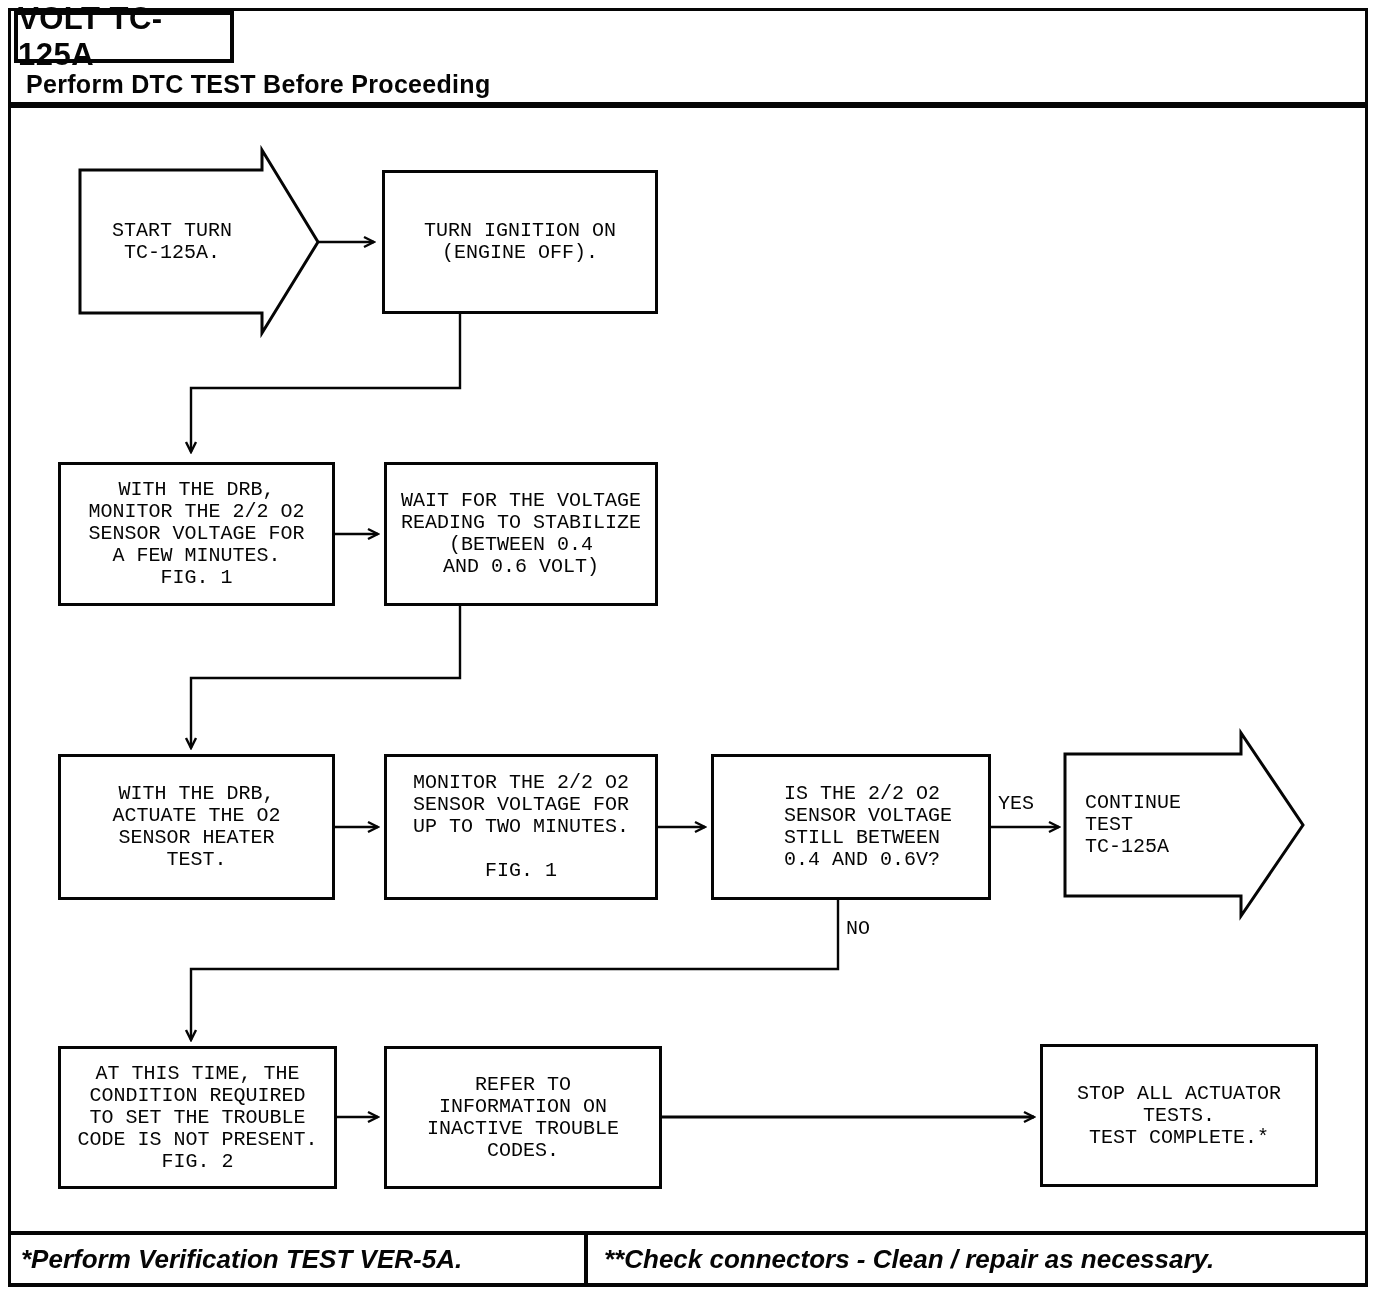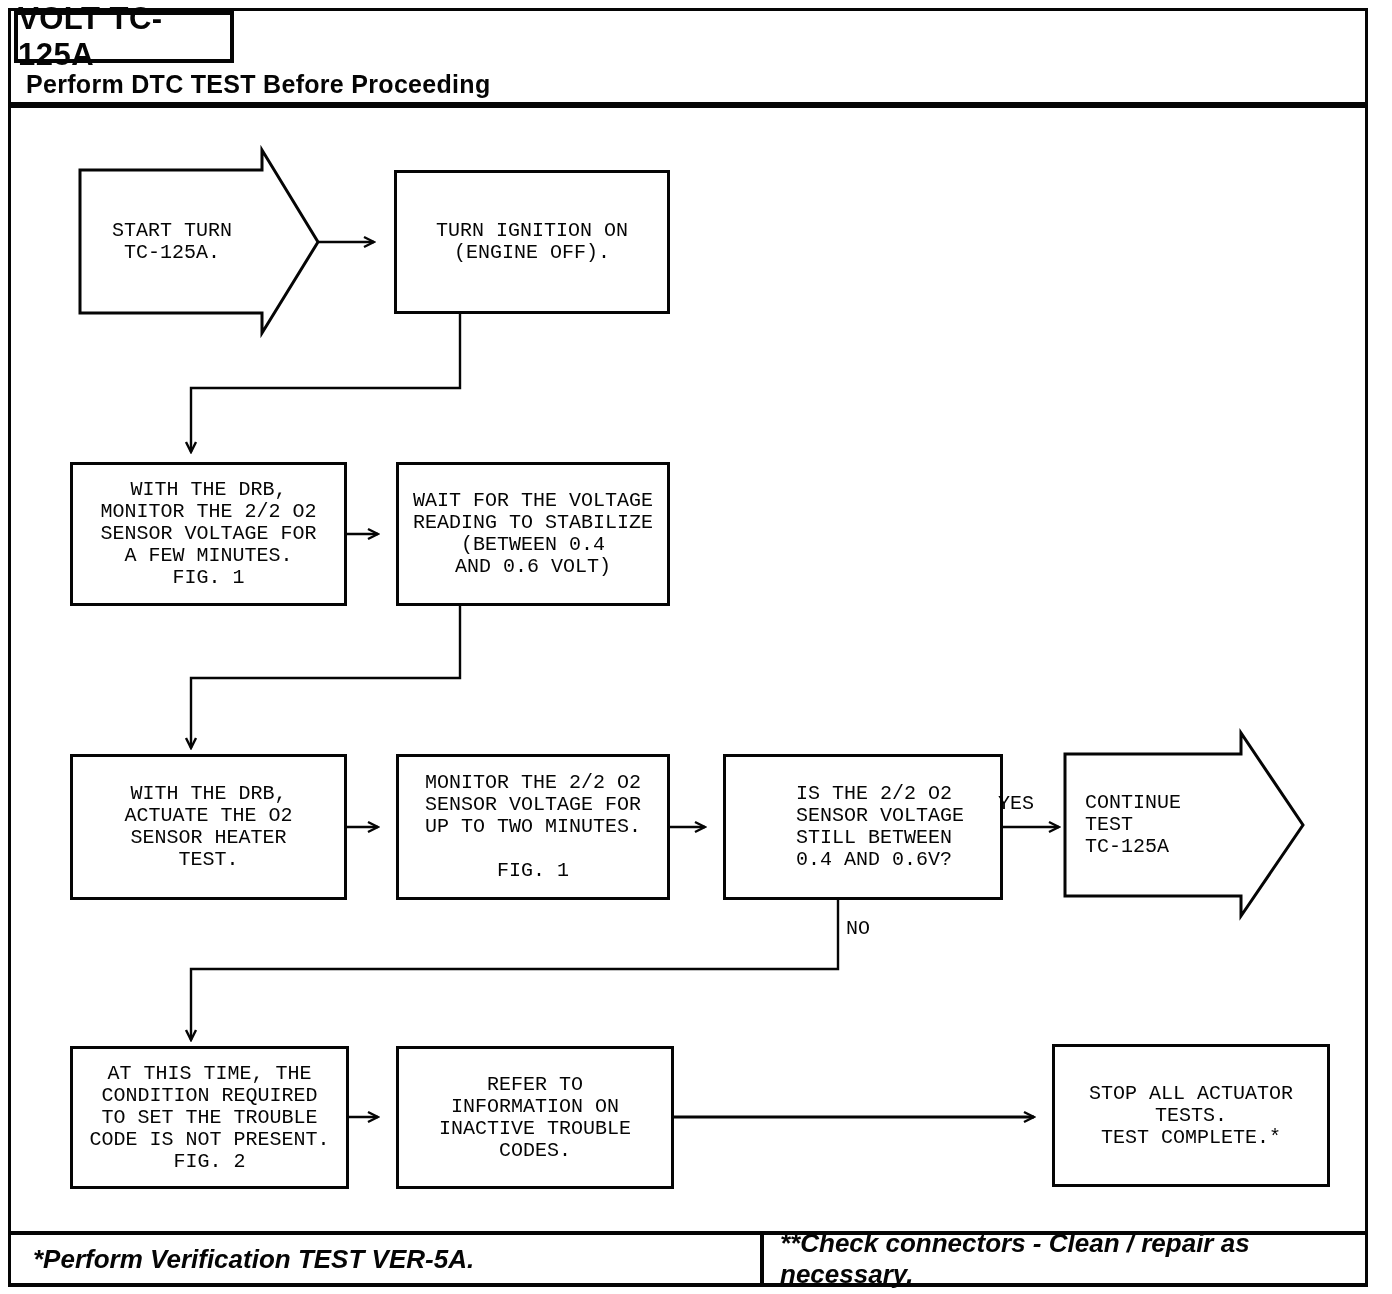--- a/index.html
+++ b/index.html
@@ -11,31 +11,31 @@
   .outer-frame{left:8px;top:8px;width:1360px;height:1279px;border:3px solid #050505;box-sizing:border-box;}
   .tc-box{left:14px;top:11px;width:220px;height:52px;border:4px solid #050505;box-sizing:border-box;
     display:flex;align-items:center;justify-content:center;
     font-weight:bold;font-size:31px;letter-spacing:0.5px;}
   .page-title{left:250px;top:25px;font-weight:bold;font-size:25px;letter-spacing:0.3px;}
   .page-subtitle{left:26px;top:70px;font-weight:bold;font-size:25px;letter-spacing:0.3px;}
   .header-rule{left:8px;top:102px;width:1360px;height:6px;background:#050505;}
   .mono{font-family:"Liberation Mono","DejaVu Sans Mono",monospace;font-size:20px;line-height:22px;white-space:pre-line;}
   .node{
     border:3px solid #050505;box-sizing:border-box;background:#ffffff;
-    display:flex;align-items:center;justify-content:center;text-align:center;margin-left:12px;
+    display:flex;align-items:center;justify-content:center;text-align:center;
   }
   .node.left-align{justify-content:flex-start;text-align:left;}
   .shape-label{display:flex;align-items:center;justify-content:center;text-align:center;}
   .shape-label.left-align{justify-content:flex-start;text-align:left;}
   .branch-label{font-family:"Liberation Mono","DejaVu Sans Mono",monospace;font-size:20px;}
   svg.wires{left:0;top:0;pointer-events:none;}
   .footer-band{left:8px;top:1231px;width:1360px;height:55px;box-sizing:border-box;
     border:3px solid #050505;border-top-width:4px;display:flex;background:#fff;}
   .footer-cell{display:flex;align-items:center;font-weight:bold;font-style:italic;font-size:26px;box-sizing:border-box;}
-  .footer-cell.left{width:753px;border-right:4px solid #050505;padding-left:22px;}
+  .footer-cell.left{width:577px;border-right:4px solid #050505;padding-left:10px;}
   .footer-cell.right{flex:1;padding-left:16px;}
 </style>
 </head>
 <body>
 
 <div class="page">
 
   <div class="abs outer-frame"></div>
 
   <div class="abs tc-box">

